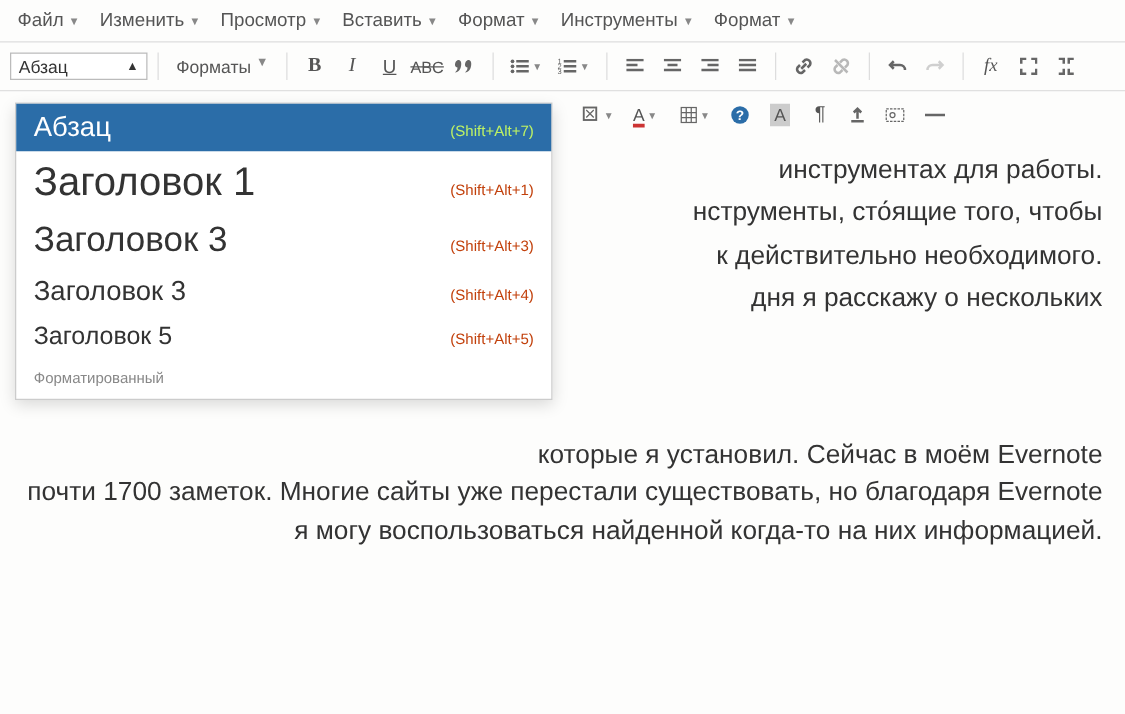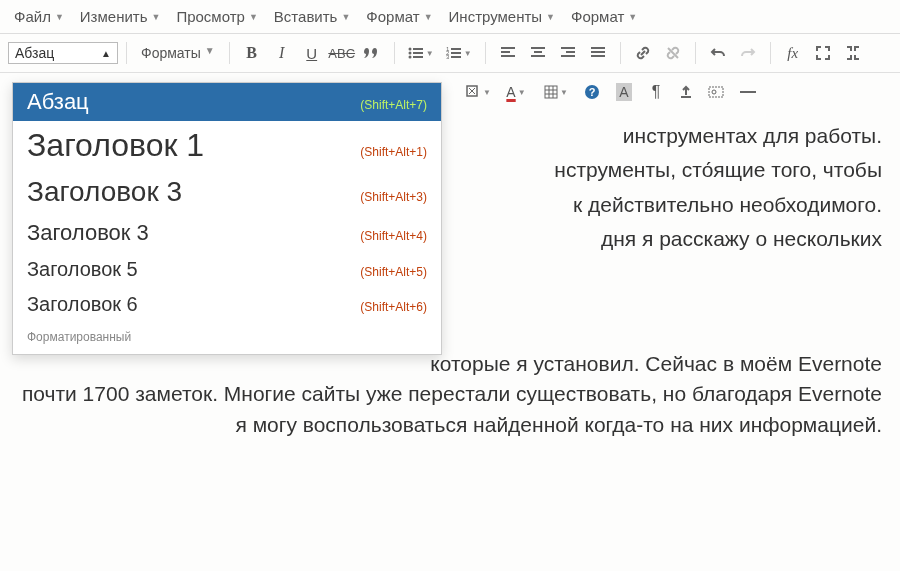--- a/index.html
+++ b/index.html
@@ -348,24 +348,20 @@
     <span class="shortcut">(Shift+Alt+3)</span>
   </div>
   <div class="dd-item">
     <span class="lbl" style="font-size:22px">Заголовок 3</span>
     <span class="shortcut">(Shift+Alt+4)</span>
   </div>
   <div class="dd-item">
     <span class="lbl" style="font-size:20px">Заголовок 5</span>
     <span class="shortcut">(Shift+Alt+5)</span>
   </div>
-  <div class="dd-item">
-    <span class="lbl" style="font-size:20px">Заголовок 6</span>
-    <span class="shortcut">(Shift+Alt+6)</span>
-  </div>
   <div class="dd-foot">Форматированный</div>
 </div>
 
 <div class="content">
   <p style="padding-left:430px">инструментах для работы.</p>
   <p style="padding-left:430px">нструменты, сто́ящие того, чтобы</p>
   <p style="padding-left:430px">к действительно необходимого.</p>
   <p style="padding-left:430px">дня я расскажу о нескольких</p>
   <p style="margin-top:94px"><span style="visibility:hidden">Это одно из самых первых расширений, </span><span>которые я установил. Сейчас в моём Evernote почти 1700 заметок. Многие сайты уже перестали существовать, но благодаря Evernote я могу воспользоваться найденной когда-то на них информацией.</span></p>
 </div>

